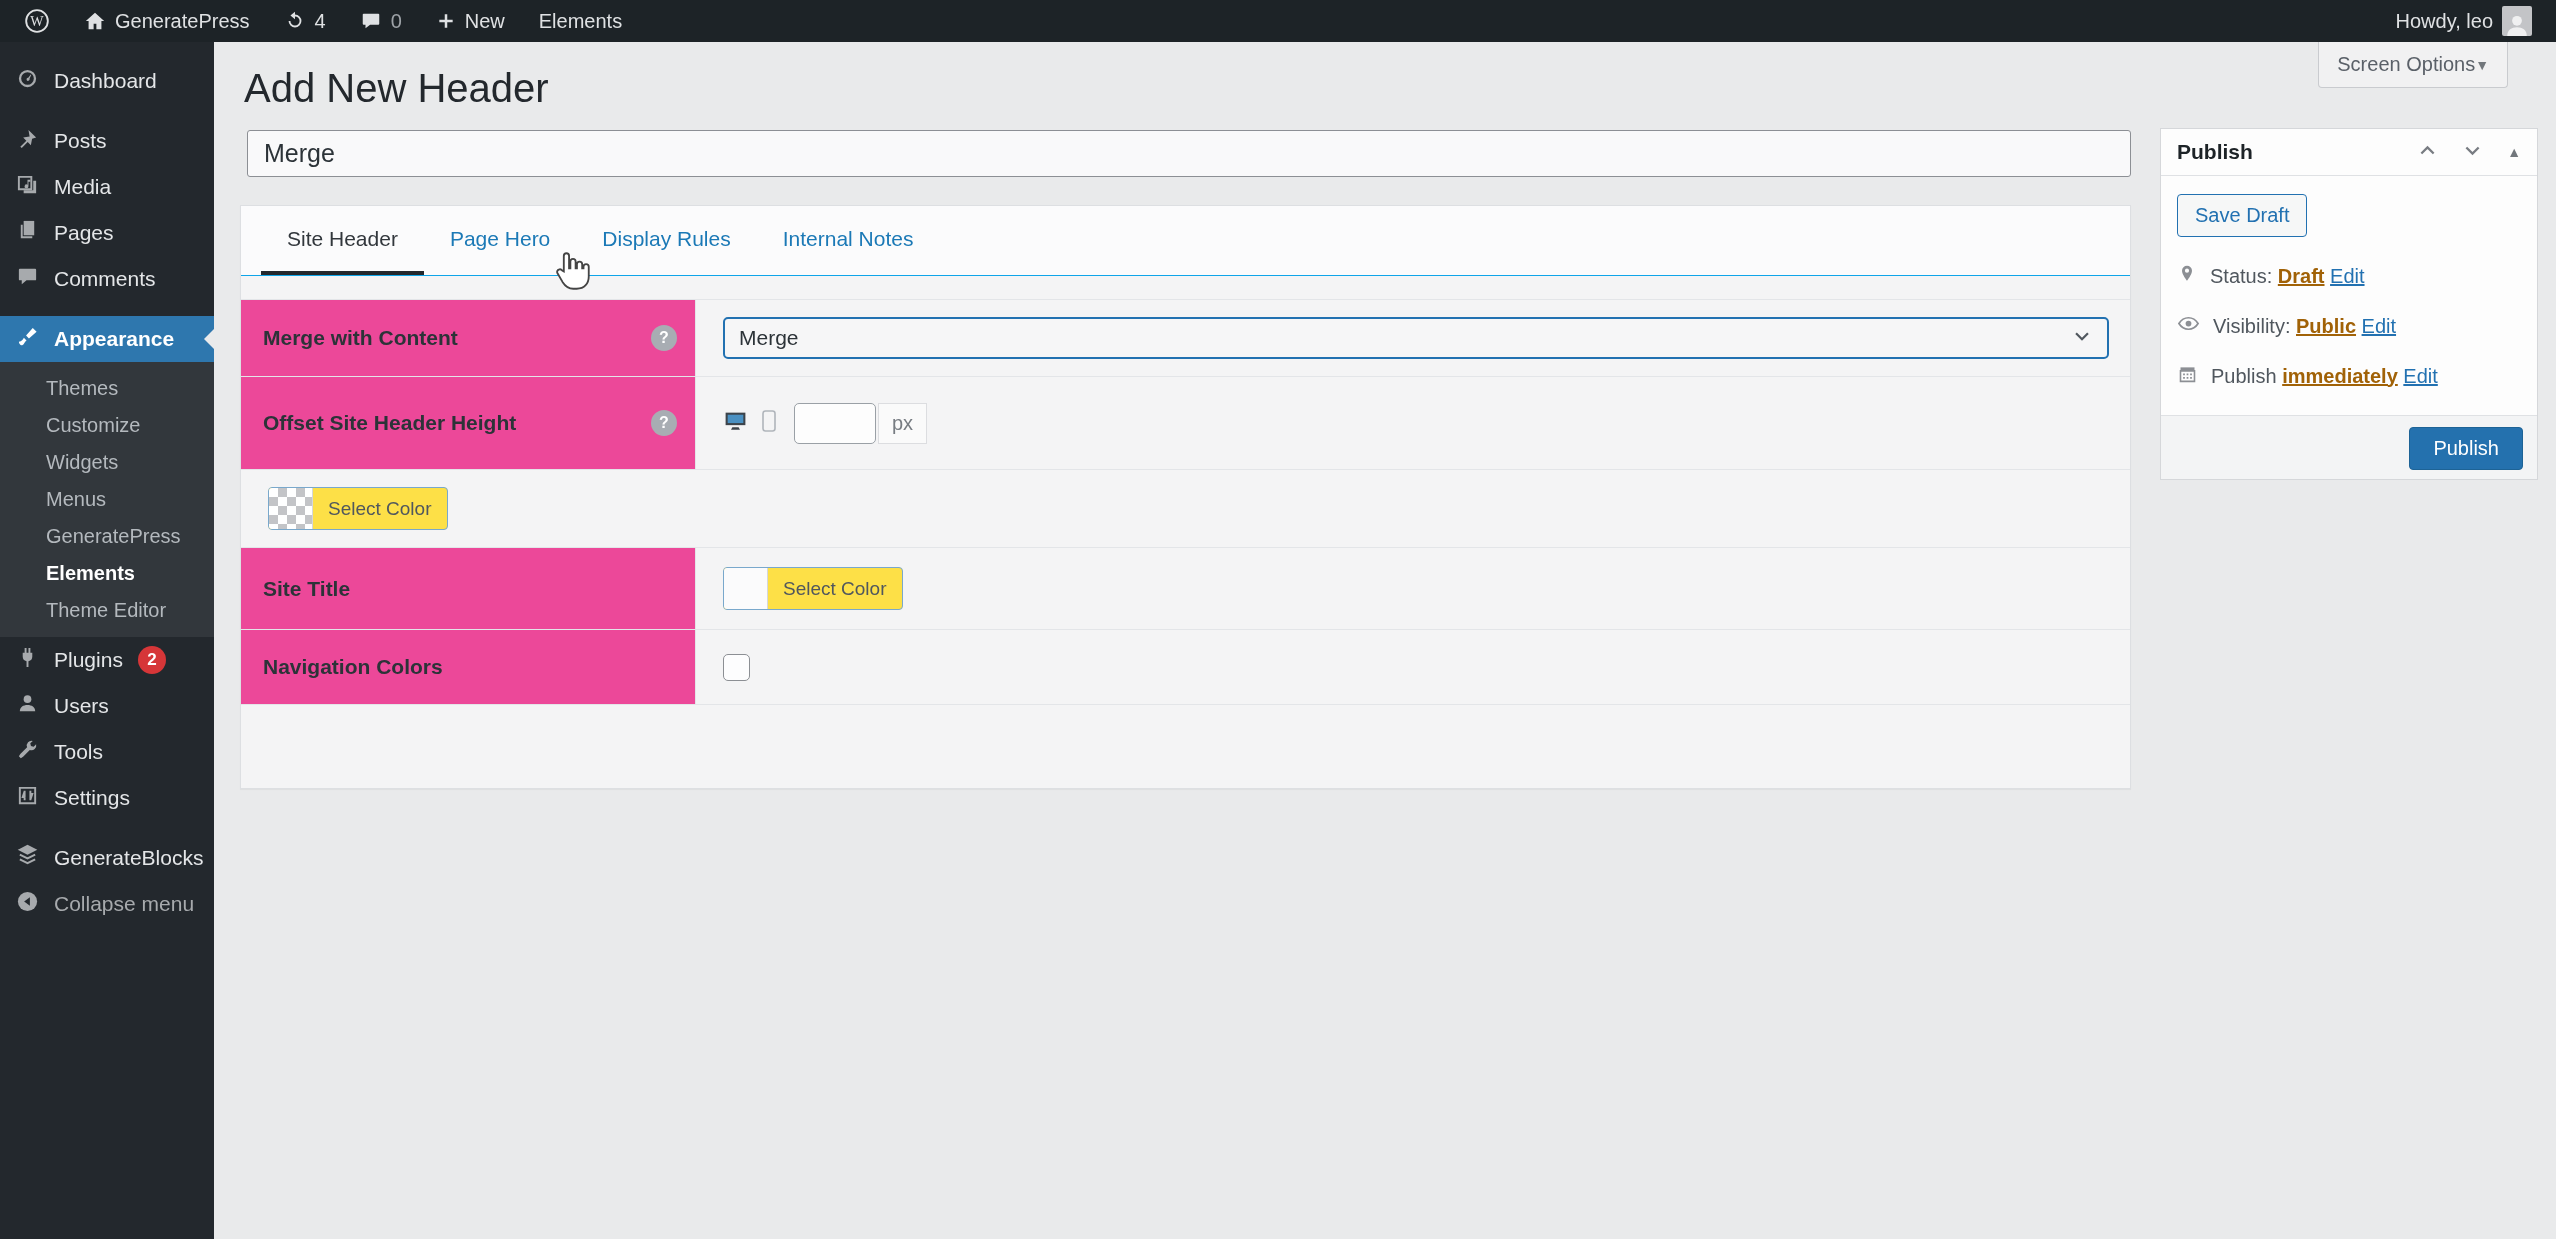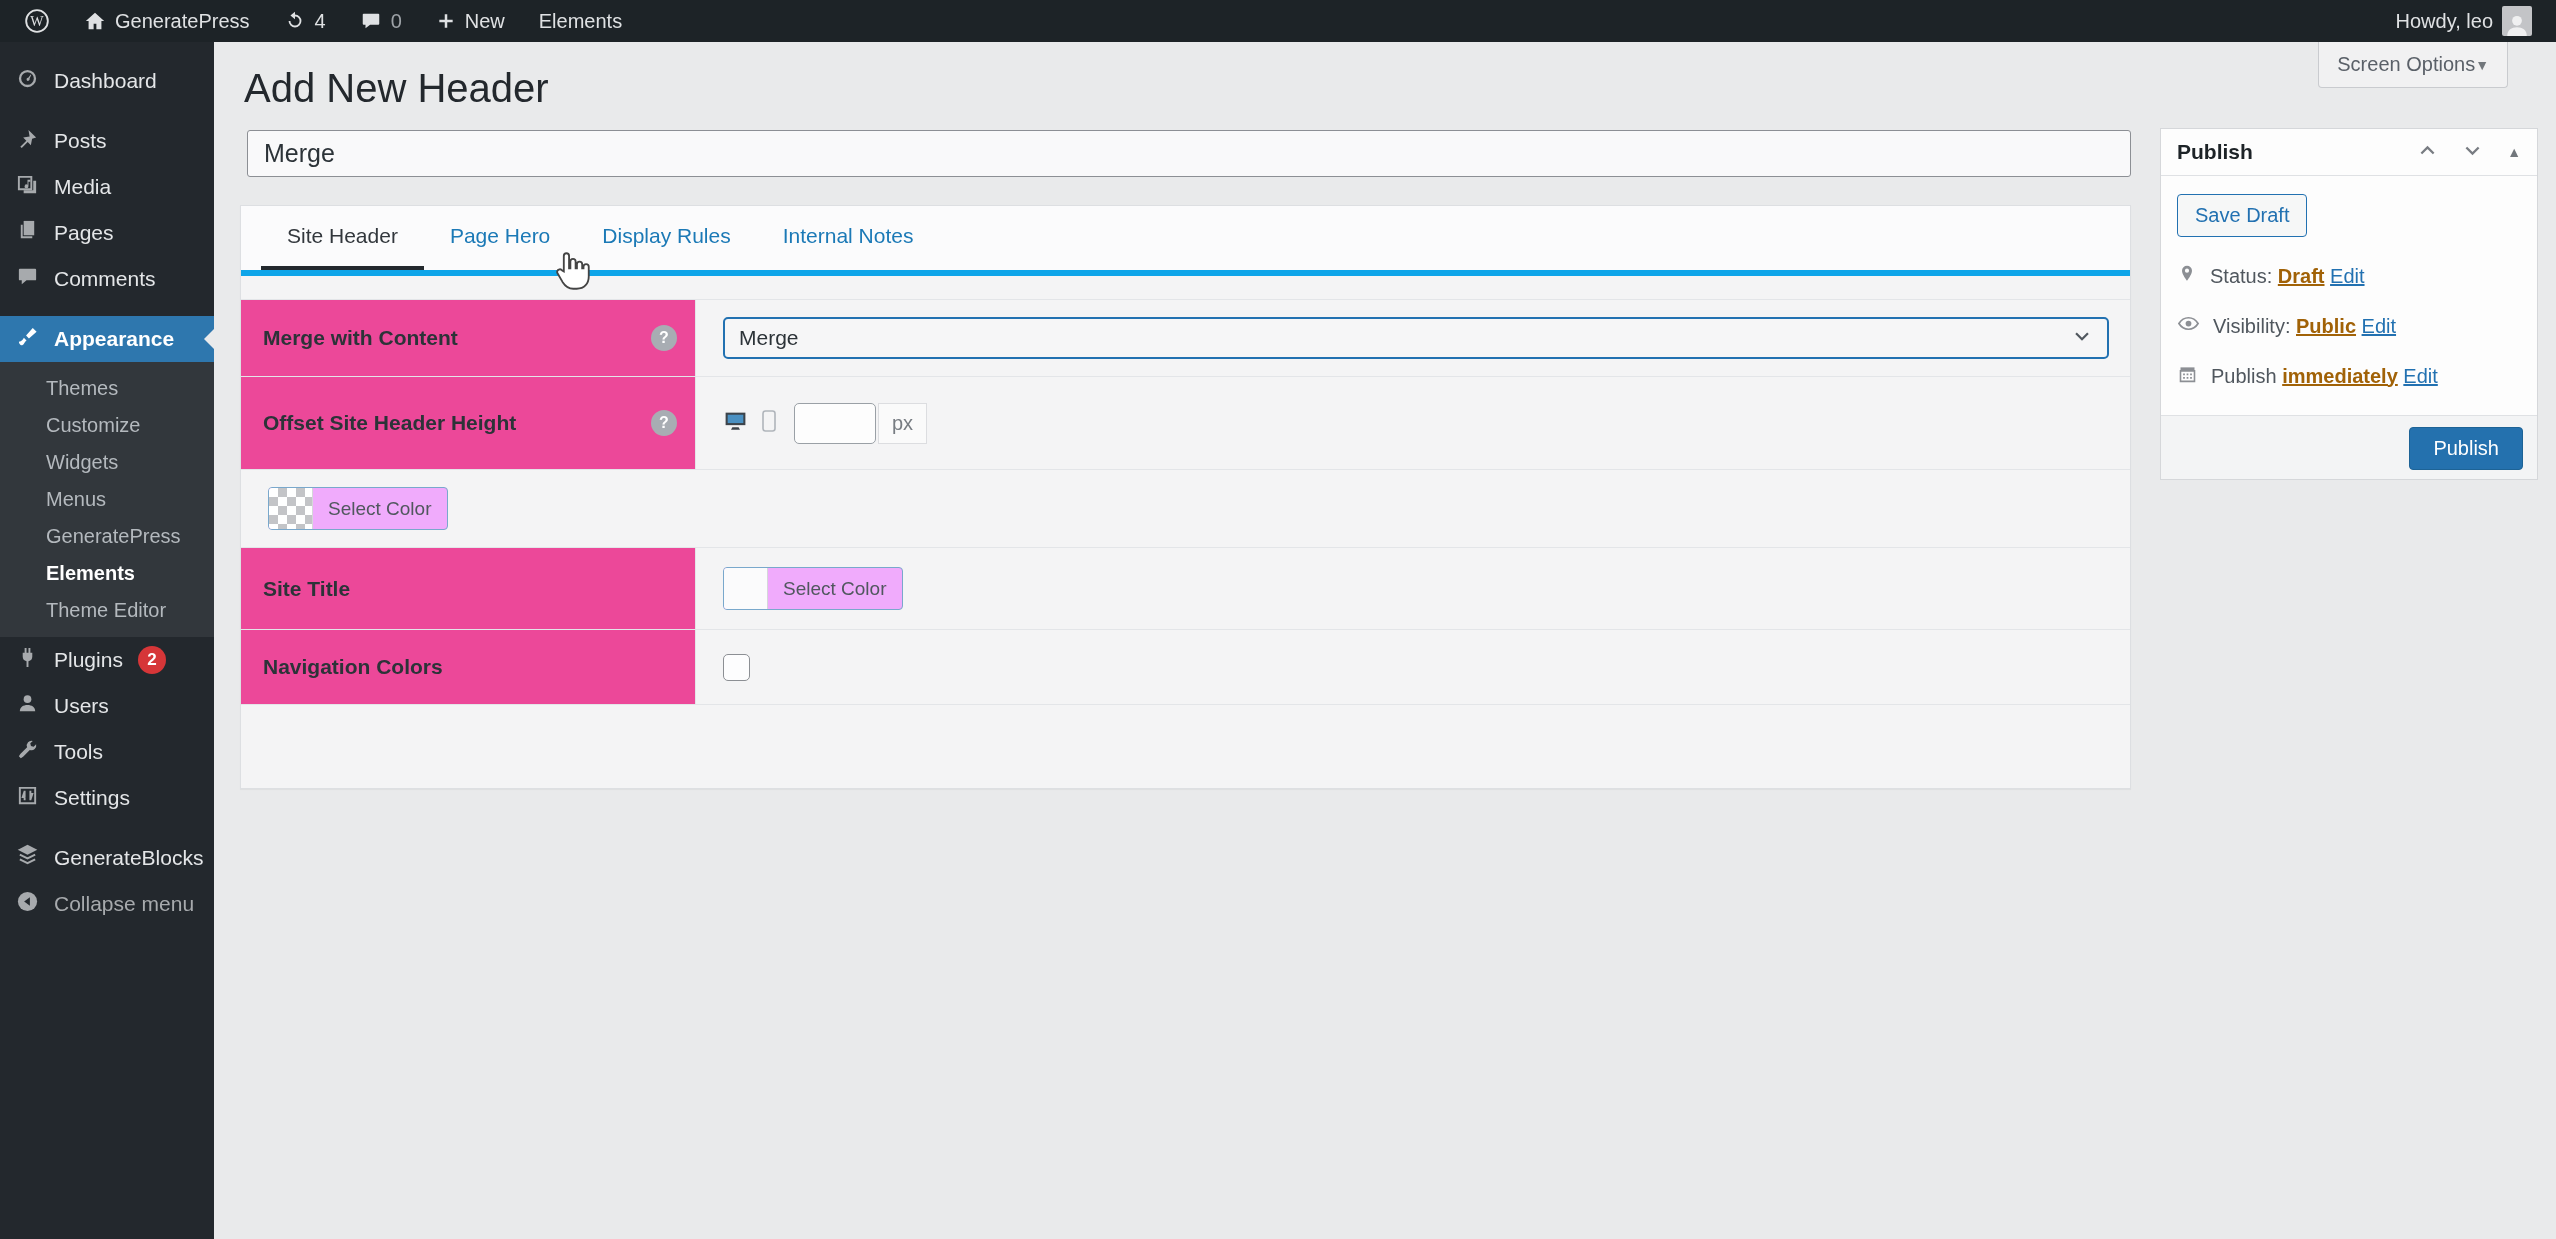--- a/index.html
+++ b/index.html
@@ -62,21 +62,21 @@
     position:absolute; left:37px; top:88px; width:1884px; height:47px;
     border:1px solid #8c8f94; border-radius:3px; background:#f9f9fa;
     padding:0 16px; font-size:25px; color:#2c3338; font-family:"Liberation Sans",sans-serif;
   }
 
   
   .panel {
     position:absolute; left:30px; top:163px; width:1891px; height:584px;
     background:#f4f4f5; border:1px solid #dddfe2; box-shadow:0 1px 1px rgba(0,0,0,.04);
   }
-  .tabbar { height:70px; background:#fbfbfc; border-bottom:6px solid #0ea5e9; display:flex; padding-left:20px; }
+  .tabbar { height:70px; background:#fbfbfc; border-bottom:1px solid #0ea5e9; display:flex; padding-left:20px; }
   .tab { display:flex; align-items:center; padding:0 26px; font-size:21px; color:#1b79b6; border-bottom:4px solid transparent; cursor:pointer; }
   .tab.active { color:#32373c; border-bottom-color:#23282d; }
   .rows { margin-top:23px; }
   .row { display:flex; border-top:1px solid #e3e5e8; }
   .row:last-child { border-bottom:1px solid #e3e5e8; }
   .r1{height:77px;} .r2{height:93px;} .r3{height:78px;} .r4{height:82px;} .r5{height:83px;} .r6{height:76px;}
   .row-label {
     position:relative; width:455px; background:#ec4899; border-right:1px solid #e3e5e8;
     display:flex; align-items:center; padding:0 56px 0 22px;
     font-weight:bold; font-size:21px; color:#2c3338;
@@ -97,21 +97,21 @@
   .num-input {
     width:82px; height:41px; border:1px solid #9aa0a6; border-radius:5px;
     background:#fdfdfd; font-size:21px; padding:0 10px; font-family:"Liberation Sans",sans-serif;
   }
   .unit-box {
     height:41px; display:flex; align-items:center; padding:0 13px;
     border:1px solid #dcdde0; background:#fafafa; color:#777c82; font-size:20px; margin-left:2px;
   }
   .color-control {
     display:flex; align-items:stretch; height:43px;
-    border:1px solid #79a8cc; border-radius:4px; overflow:hidden; background:#f0abfc; cursor:pointer;
+    border:1px solid #79a8cc; border-radius:4px; overflow:hidden; background:#fde047; cursor:pointer;
   }
   .swatch { width:44px; border-right:1px solid #d5d7da; }
   .swatch.transparent {
     background-image:conic-gradient(#c3c4c7 25%, #ffffff 0 50%, #c3c4c7 0 75%, #ffffff 0);
     background-size:18px 18px;
   }
   .swatch.white { background:#fbfbfc; }
   .color-label { display:flex; align-items:center; padding:0 15px; font-size:19px; color:#50575e; }
   .checkbox { width:27px; height:27px; border:1px solid #8c8f94; border-radius:5px; background:#fdfdfe; cursor:pointer; }
 

